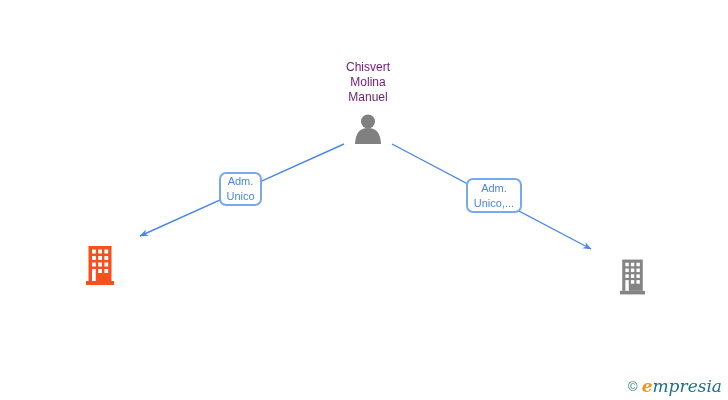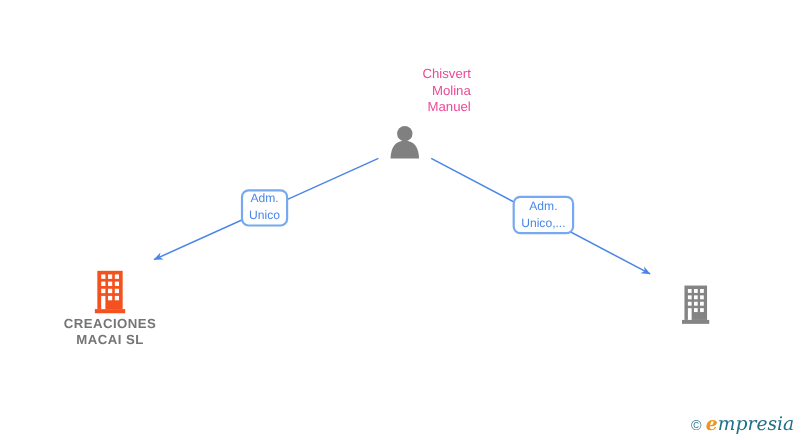--- a/index.html
+++ b/index.html
@@ -21,24 +21,24 @@
     left: 0;
     top: 0;
     width: 728px;
     height: 400px;
   }
   .person-name {
     position: absolute;
     left: 308px;
     top: 60px;
     width: 120px;
-    text-align: right;
+    text-align: center;
     font-size: 12px;
     line-height: 15px;
-    color: #ec4899;
+    color: #701a75;
     white-space: pre-line;
   }
   .person-icon {
     position: absolute;
     left: 352px;
     top: 114px;
     width: 32px;
     height: 31px;
     color: #808080;
   }
@@ -149,22 +149,20 @@
       <rect x="12.2" y="10" width="3.8" height="4" fill="#ffffff"></rect>
       <rect x="18.4" y="10" width="3.8" height="4" fill="#ffffff"></rect>
       <rect x="6" y="16.5" width="3.8" height="4" fill="#ffffff"></rect>
       <rect x="12.2" y="16.5" width="3.8" height="4" fill="#ffffff"></rect>
       <rect x="18.4" y="16.5" width="3.8" height="4" fill="#ffffff"></rect>
       <rect x="6" y="23" width="3.8" height="12" fill="#ffffff"></rect>
       <rect x="12.2" y="23" width="3.8" height="4" fill="#ffffff"></rect>
       <rect x="18.4" y="23" width="3.8" height="4" fill="#ffffff"></rect>
     </svg>
   </div>
-  <div class="company-label left">CREACIONES
-MACAI SL</div>
 
   <div class="building-icon right">
     <svg width="25" height="38" viewBox="0 0 28 39" xmlns="http://www.w3.org/2000/svg">
       <rect x="2.5" y="0" width="23" height="35" fill="currentColor"></rect>
       <rect x="0" y="35" width="28" height="4" fill="currentColor"></rect>
       <rect x="6" y="3.5" width="3.8" height="4" fill="#ffffff"></rect>
       <rect x="12.2" y="3.5" width="3.8" height="4" fill="#ffffff"></rect>
       <rect x="18.4" y="3.5" width="3.8" height="4" fill="#ffffff"></rect>
       <rect x="6" y="10" width="3.8" height="4" fill="#ffffff"></rect>
       <rect x="12.2" y="10" width="3.8" height="4" fill="#ffffff"></rect>

